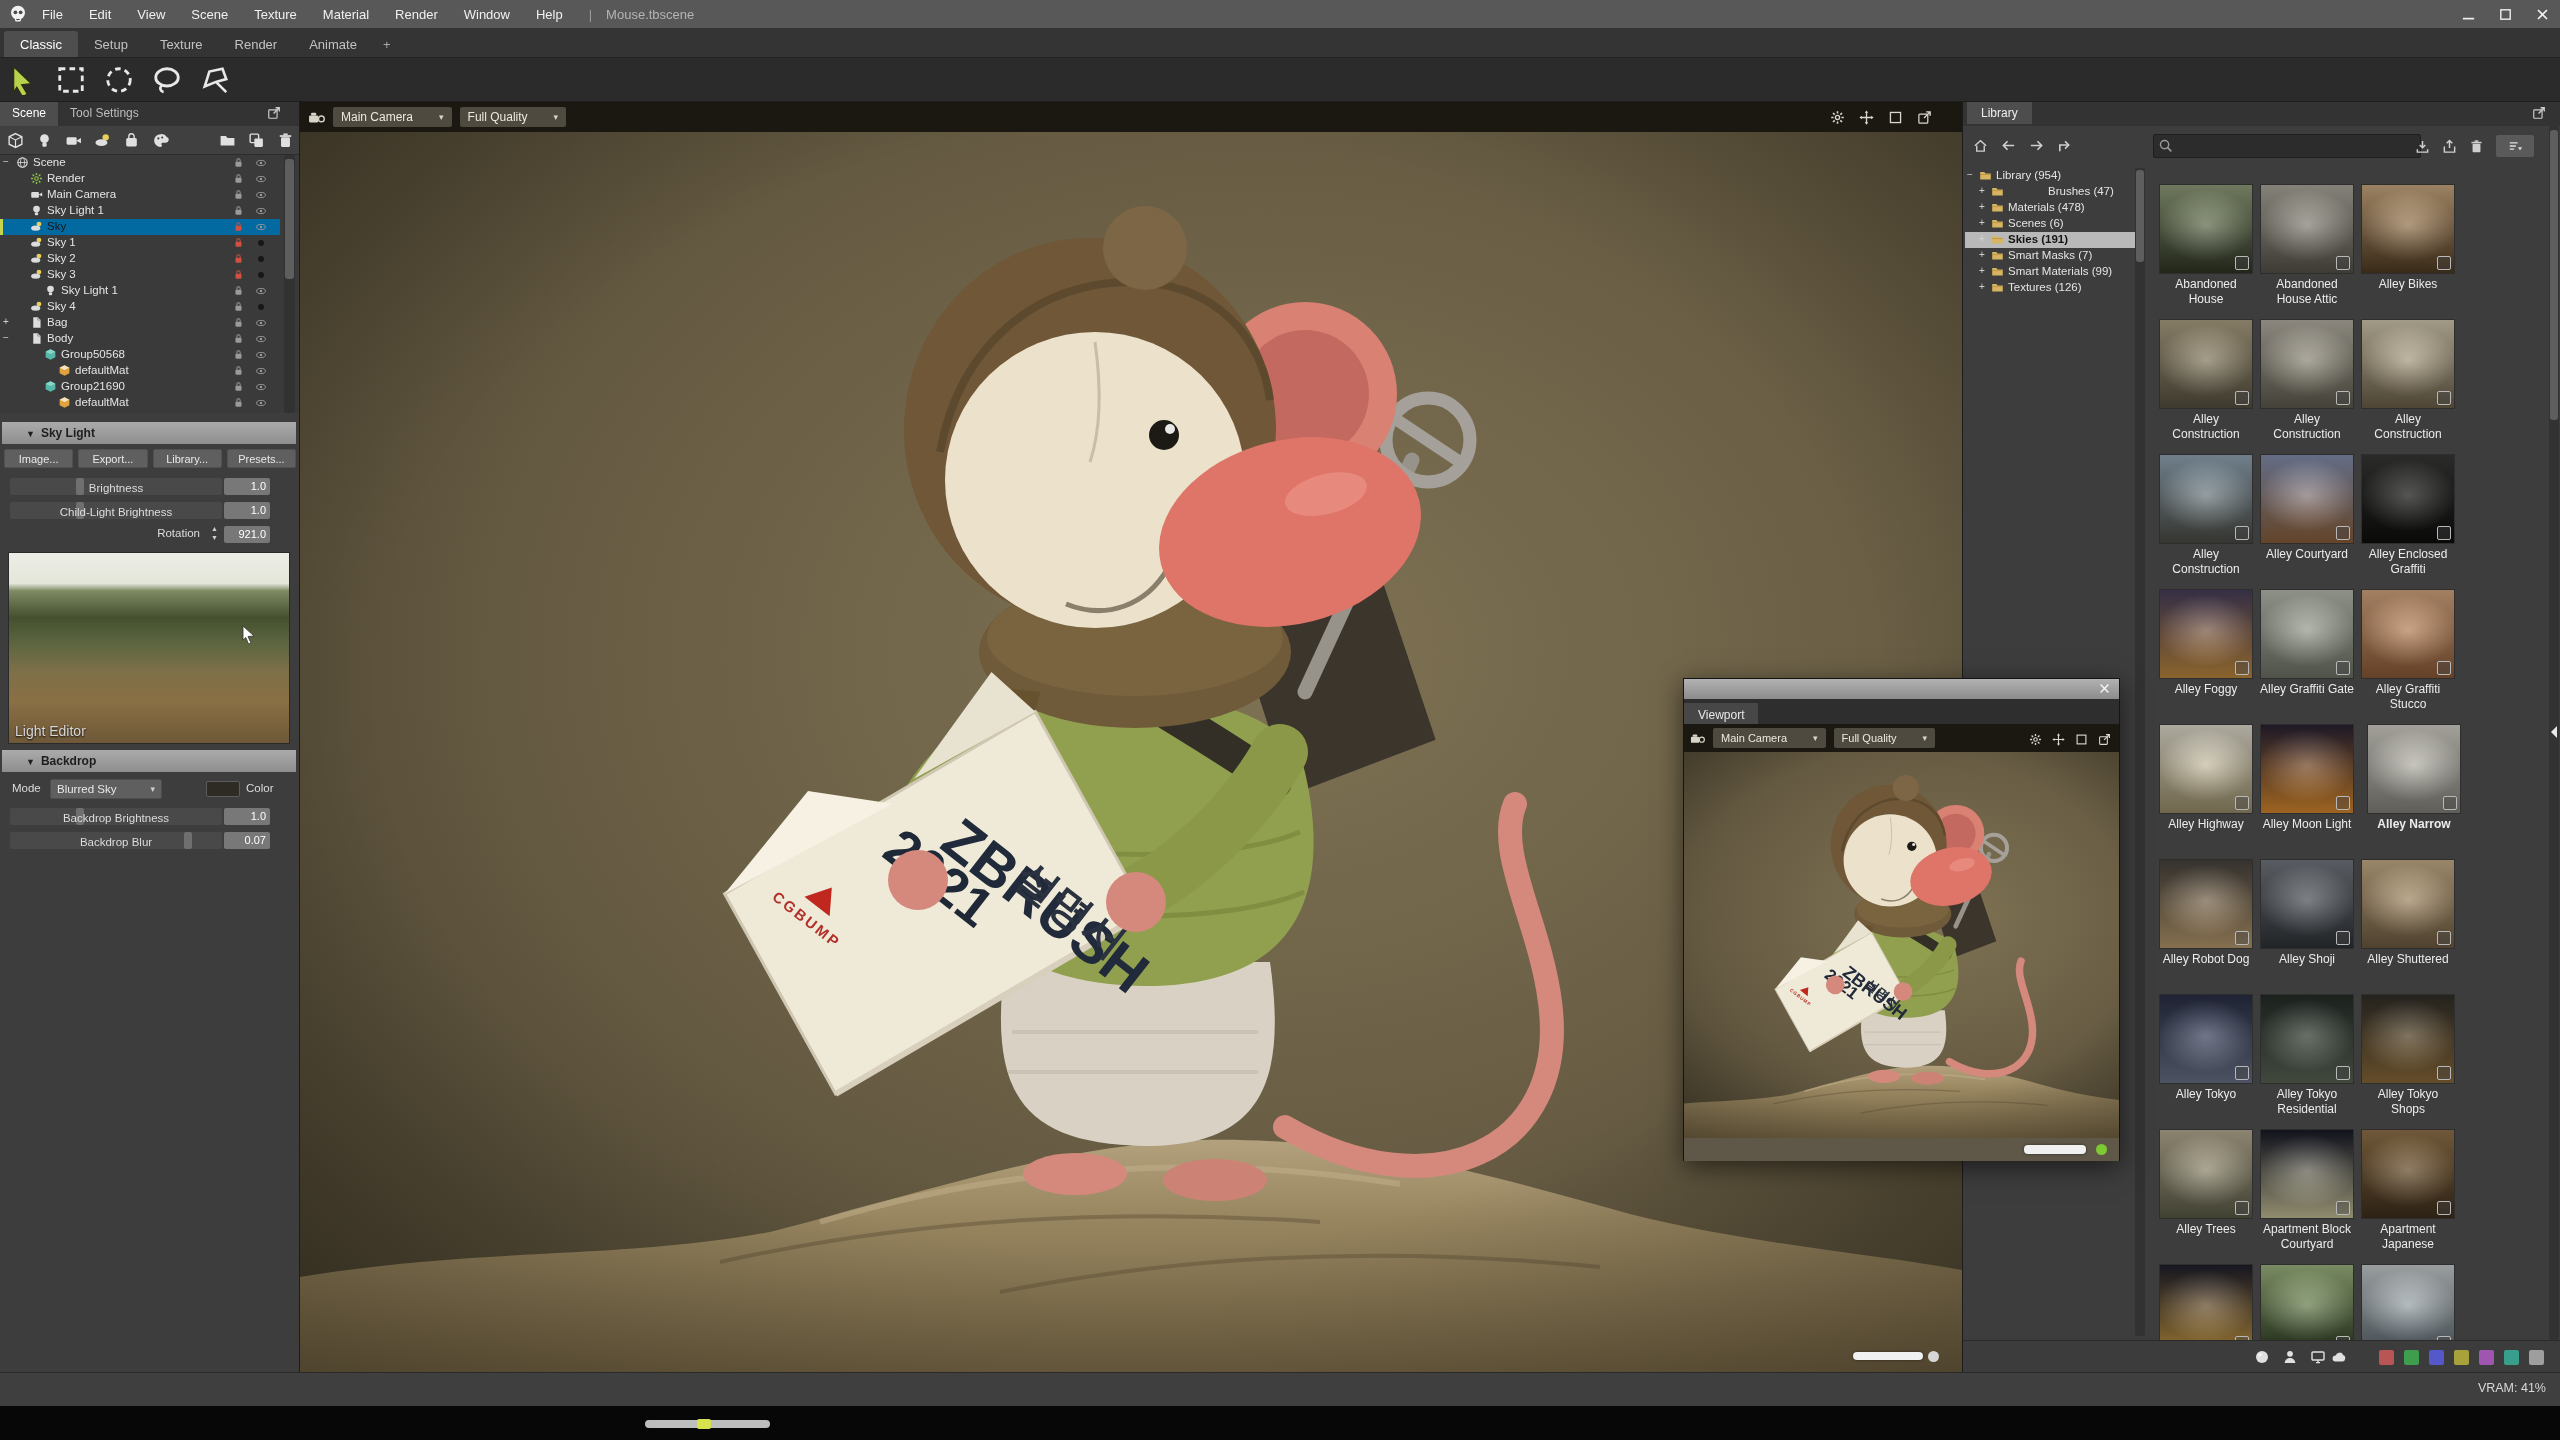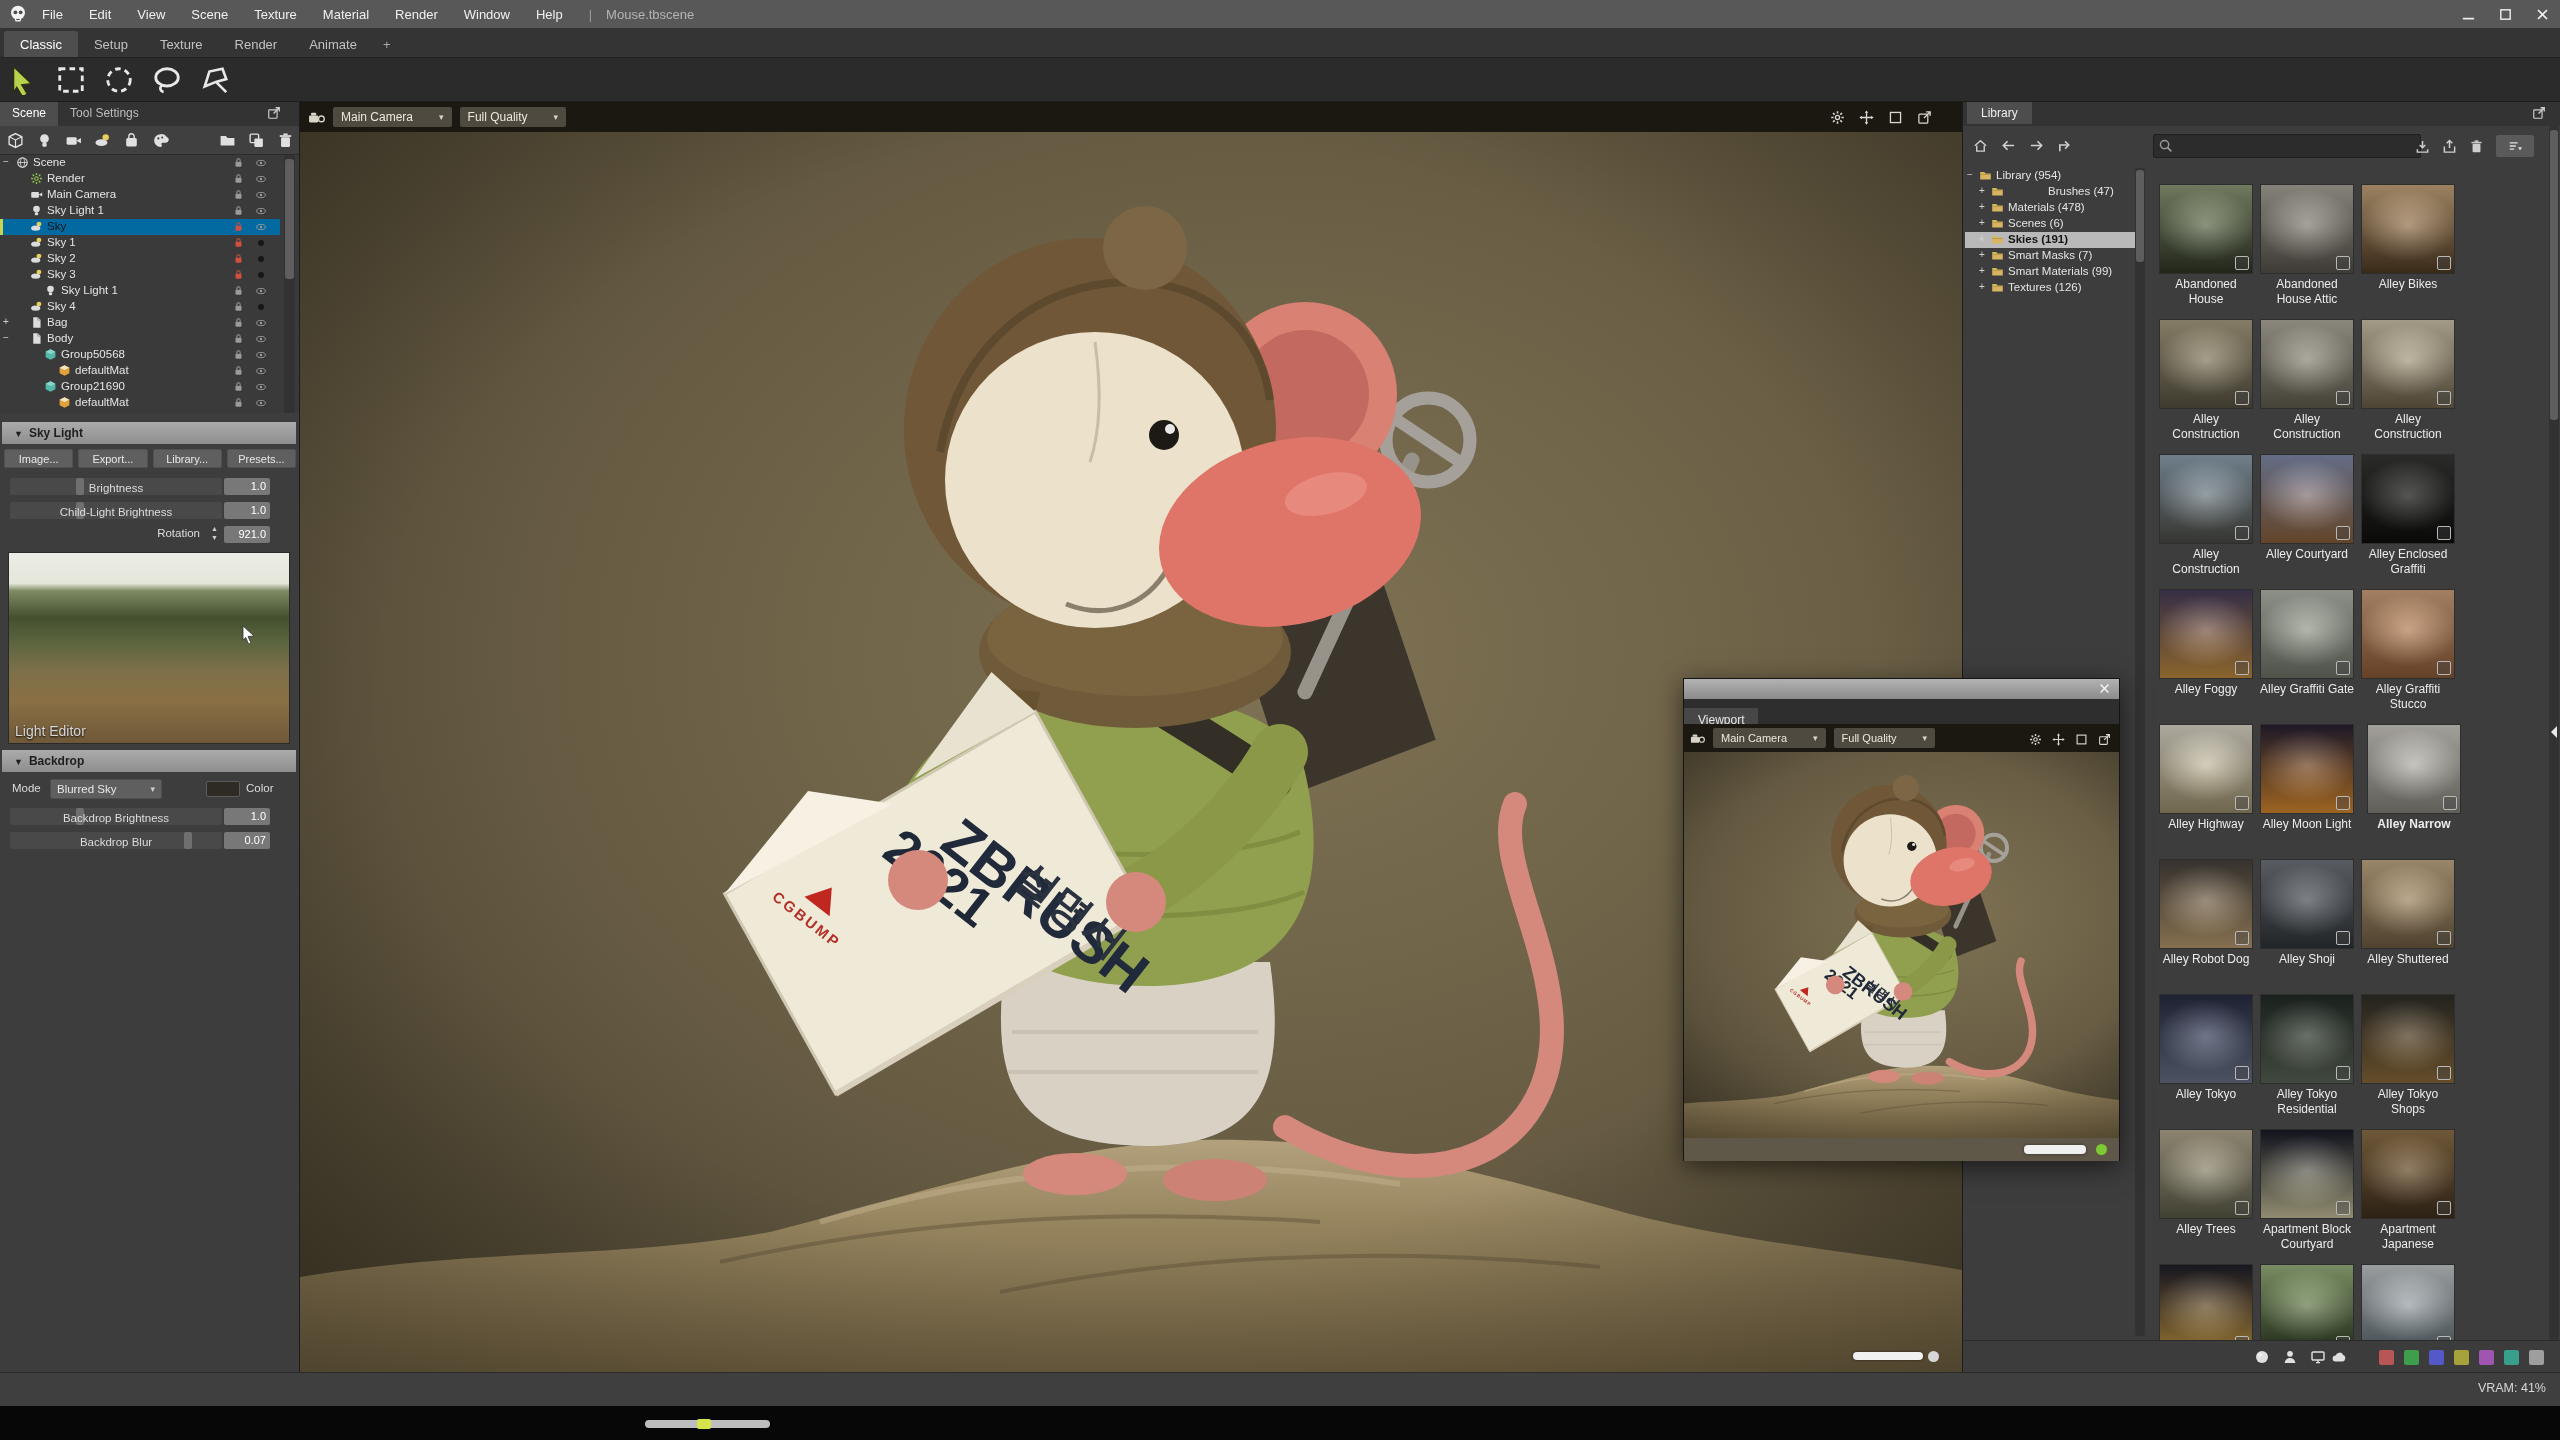--- a/index.html
+++ b/index.html
@@ -23,21 +23,21 @@
   #leftpanel{left:0;top:102px;width:300px;height:1270px;background:#3d3d3d;border-right:1px solid #1c1c1c;}
   .panel-tabs{position:absolute;left:0;top:0;width:100%;height:24px;background:#333333;display:flex;}
   .panel-tab{font-size:12px;padding:4px 12px;color:#bdbdbd;}
   .panel-tab.active{background:#4d4d4d;color:#fff;}
   .objbar{position:absolute;left:0;top:24px;width:100%;height:29px;background:#404040;border-bottom:1px solid #2c2c2c;}
   .treearea{position:absolute;left:0;top:53px;width:100%;height:258px;background:#3a3a3a;}
   .strow{position:absolute;left:0;width:280px;height:16px;font-size:11.5px;color:#e4e4e4;white-space:nowrap;}
   .strow.sel{background:#0369a1;color:#151515;} 
   .exp{position:absolute;left:3px;top:1px;color:#cfcfcf;font-size:10px;}
   .lbl{position:absolute;top:1px;}
-  .sechdr{position:absolute;left:2px;width:294px;height:22px;background:linear-gradient(#ababab,#8e8e8e);color:#1e1e1e;font-size:12px;font-weight:bold;line-height:22px;padding-left:12px;}
+  .sechdr{position:absolute;left:2px;width:294px;height:22px;background:linear-gradient(#ababab,#8e8e8e);color:#1e1e1e;font-size:12px;font-weight:bold;line-height:22px;padding-left:24px;}
   .sechdr .tri{font-size:9px;margin-right:6px;}
   .btnrow{position:absolute;left:4px;width:292px;height:22px;display:flex;gap:5px;}
   .pbtn{flex:1;background:#5f5f5f;border:1px solid #515151;border-radius:2px;color:#e8e8e8;font-size:11px;text-align:center;line-height:18px;height:19px;}
   .srow{position:absolute;left:0;width:300px;height:22px;}
   .strack{position:absolute;left:10px;top:2px;width:212px;height:17px;background:#494949;border-radius:2px;text-align:center;}
   .shandle{position:absolute;top:0;width:8px;height:17px;background:#6f6f6f;border-radius:2px;}
   .slabel{position:relative;font-size:11.5px;color:#dcdcdc;line-height:17px;}
   .sval{position:absolute;right:30px;top:2px;width:46px;height:17px;background:#787878;border-radius:2px;color:#fff;font-size:11px;text-align:right;line-height:17px;padding-right:4px;}
   .preview{position:absolute;left:8px;width:282px;height:192px;border:1px solid #2a2a2a;
     background:linear-gradient(#eceee6 0%,#e4e6da 16%,#7e8a62 20%,#44502f 34%,#5d6640 48%,#7d7049 62%,#8a6f44 78%,#6e5838 100%);}
@@ -48,21 +48,21 @@
   #vp{left:300px;top:102px;width:1662px;height:1270px;background:#17140e;}
   .vptb{position:absolute;left:0;top:0;width:100%;height:30px;background:#1b1812;display:flex;align-items:center;gap:8px;padding-left:8px;}
   .vpdd{background:#4e4a40;border-radius:2px;color:#ece8dc;font-size:12px;height:20px;line-height:20px;padding:0 8px;display:flex;align-items:center;}
   .vpdd .arr{font-size:9px;margin-left:26px;color:#d8d4c8;}
   .vpicons{position:absolute;right:30px;top:0;height:30px;display:flex;align-items:center;gap:14px;}
   .progressbar{position:absolute;width:70px;height:8px;background:#f0f0f0;border-radius:4px;box-shadow:0 0 3px rgba(0,0,0,.5);}
   .statdot{position:absolute;width:11px;height:11px;border-radius:50%;}
   
   #floatwin{left:1683px;top:678px;width:437px;height:483px;background:#2e2e2e;border:1px solid #141414;box-shadow:0 6px 24px rgba(0,0,0,.55);}
   .fw-title{position:absolute;left:0;top:0;width:100%;height:20px;background:linear-gradient(#b2b2b2,#8c8c8c);}
-  .fw-tabs{position:absolute;left:0;top:24px;width:100%;height:29px;background:#2e2e2e;display:flex;align-items:flex-end;}
+  .fw-tabs{position:absolute;left:0;top:24px;width:100%;height:29px;background:#2e2e2e;display:flex;}
   .fw-tab{background:#474747;color:#e8e8e8;font-size:12px;padding:5px 14px;}
   .fw-tb{position:absolute;left:0;top:45px;width:100%;height:28px;background:#1b1812;display:flex;align-items:center;gap:8px;padding-left:6px;}
   .fw-content{position:absolute;left:0;top:73px;width:435px;height:386px;overflow:hidden;}
   .fw-bottom{position:absolute;left:0;top:459px;width:435px;height:23px;background:#5f5748;}
   
   #libpanel{left:1962px;top:102px;width:598px;height:1270px;background:#3d3d3d;border-left:1px solid #1c1c1c;}
   .lib-hdr{position:absolute;left:0;top:0;width:100%;height:24px;background:#333333;}
   .lib-tab{position:absolute;left:4px;top:0;background:#4d4d4d;color:#eee;font-size:12px;padding:4px 14px;}
   .lib-nav{position:absolute;left:0;top:28px;width:186px;height:30px;display:flex;align-items:center;gap:13px;padding-left:10px;}
   .searchbox{position:absolute;left:190px;top:32px;width:268px;height:24px;background:#2c2c2c;border:1px solid #1f1f1f;border-radius:2px;}

